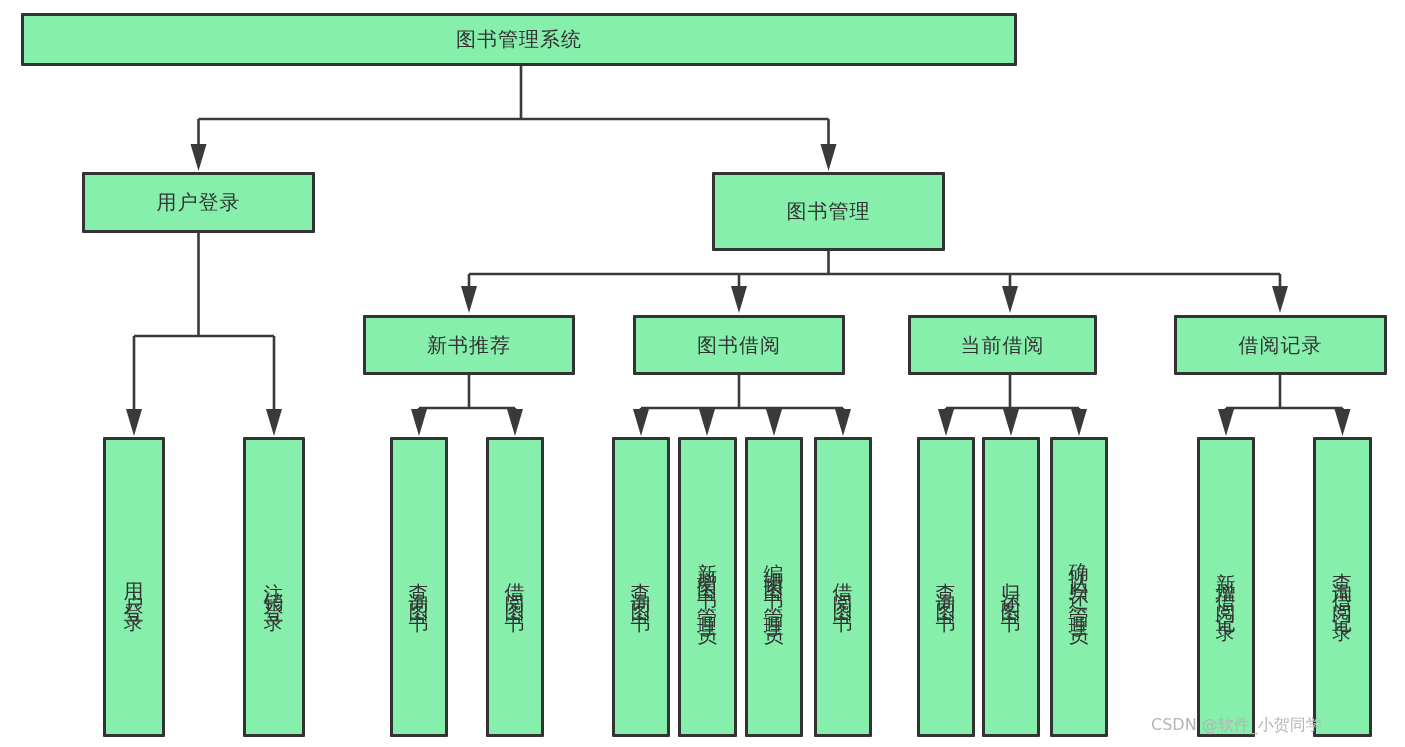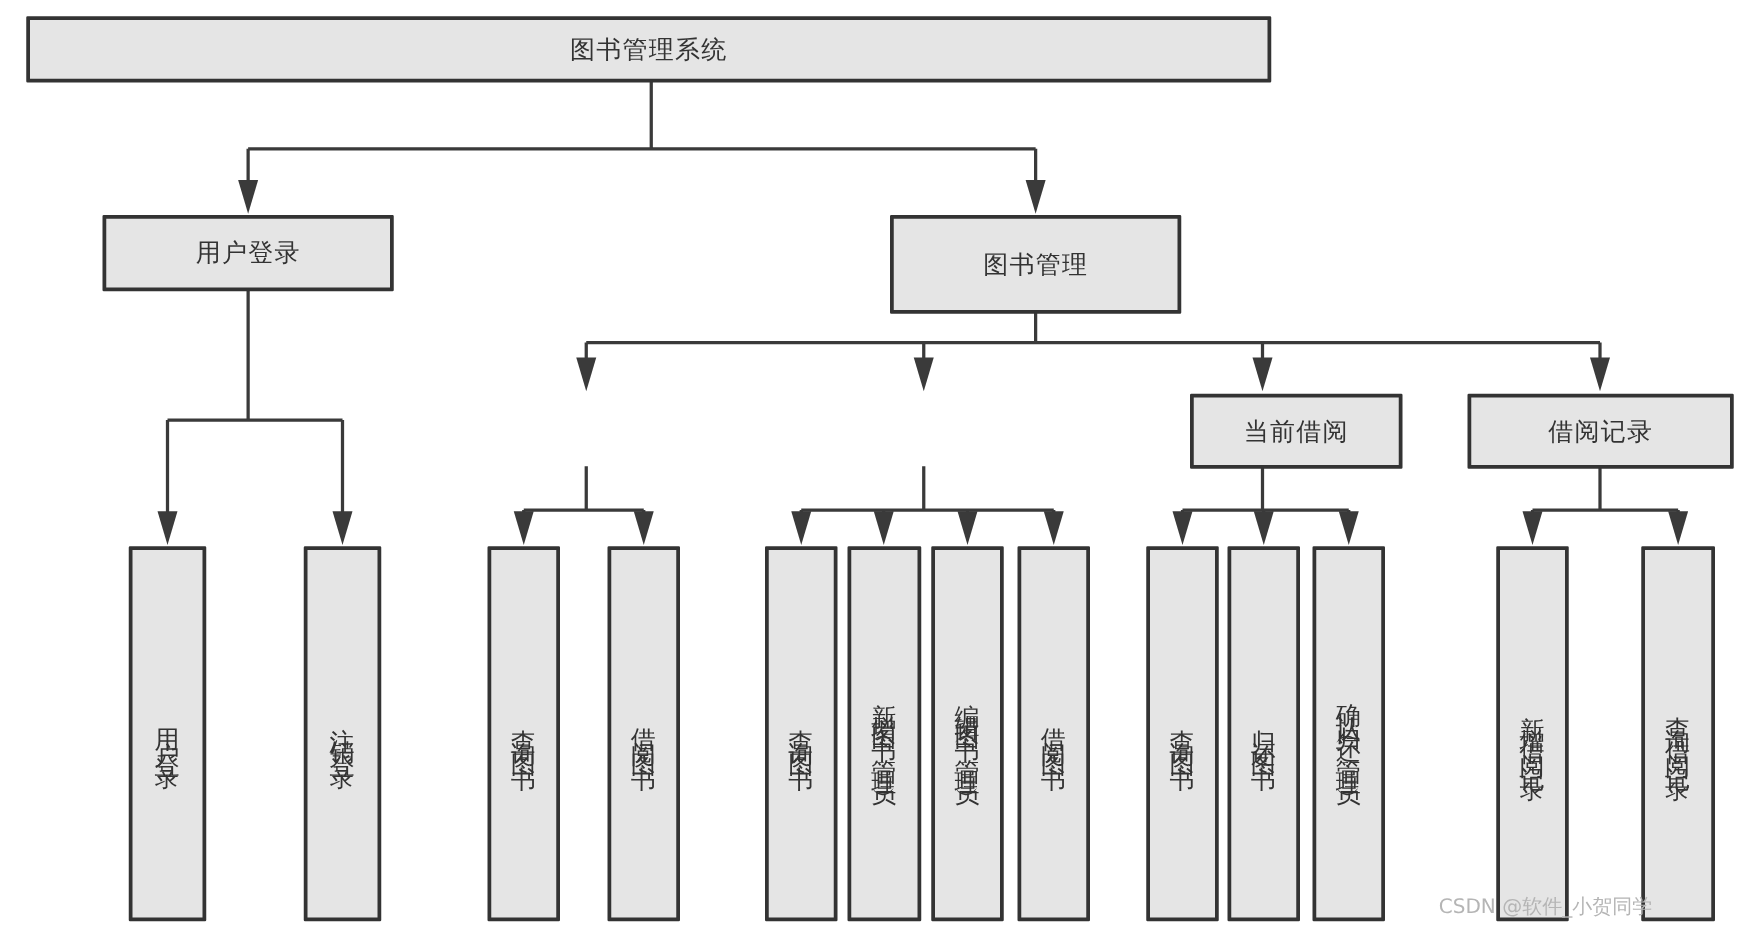--- a/index.html
+++ b/index.html
@@ -17,21 +17,21 @@
   }
   svg.connectors {
     position: absolute;
     left: 0;
     top: 0;
     z-index: 1;
   }
   .node {
     position: absolute;
     box-sizing: border-box;
-    background: #e5e5e5;
+    background: #86efac;
     border: 3px solid #333333;
     border-radius: 1px;
     display: flex;
     align-items: center;
     justify-content: center;
     color: #333333;
     z-index: 2;
   }
   .node-h {
     font-size: 20px;
@@ -107,21 +107,27 @@
     <span>图书管理系统</span>
   </div>
 
   <div class="node node-h" style="left:82px; top:172px; width:233px; height:61px;">
     <span>用户登录</span>
   </div>
   <div class="node node-h" style="left:712px; top:172px; width:233px; height:79px;">
     <span>图书管理</span>
   </div>
 
-  <div class="node node-h" style="left:952px; top:315px; width:170px; height:60px;align-items:center;">
+  <div class="node node-h" style="left:363px; top:315px; width:212px; height:60px;">
+    <span>新书推荐</span>
+  </div>
+  <div class="node node-h" style="left:633px; top:315px; width:212px; height:60px;">
+    <span>图书借阅</span>
+  </div>
+  <div class="node node-h" style="left:908px; top:315px; width:189px; height:60px;align-items:center;">
     <span>当前借阅</span>
   </div>
   <div class="node node-h" style="left:1174px; top:315px; width:213px; height:60px;">
     <span>借阅记录</span>
   </div>
 
   <div class="node node-v" style="left:103px; top:437px; width:62px; height:300px;">
     <span>用户登录</span>
   </div>
   <div class="node node-v" style="left:243px; top:437px; width:62px; height:300px;">

